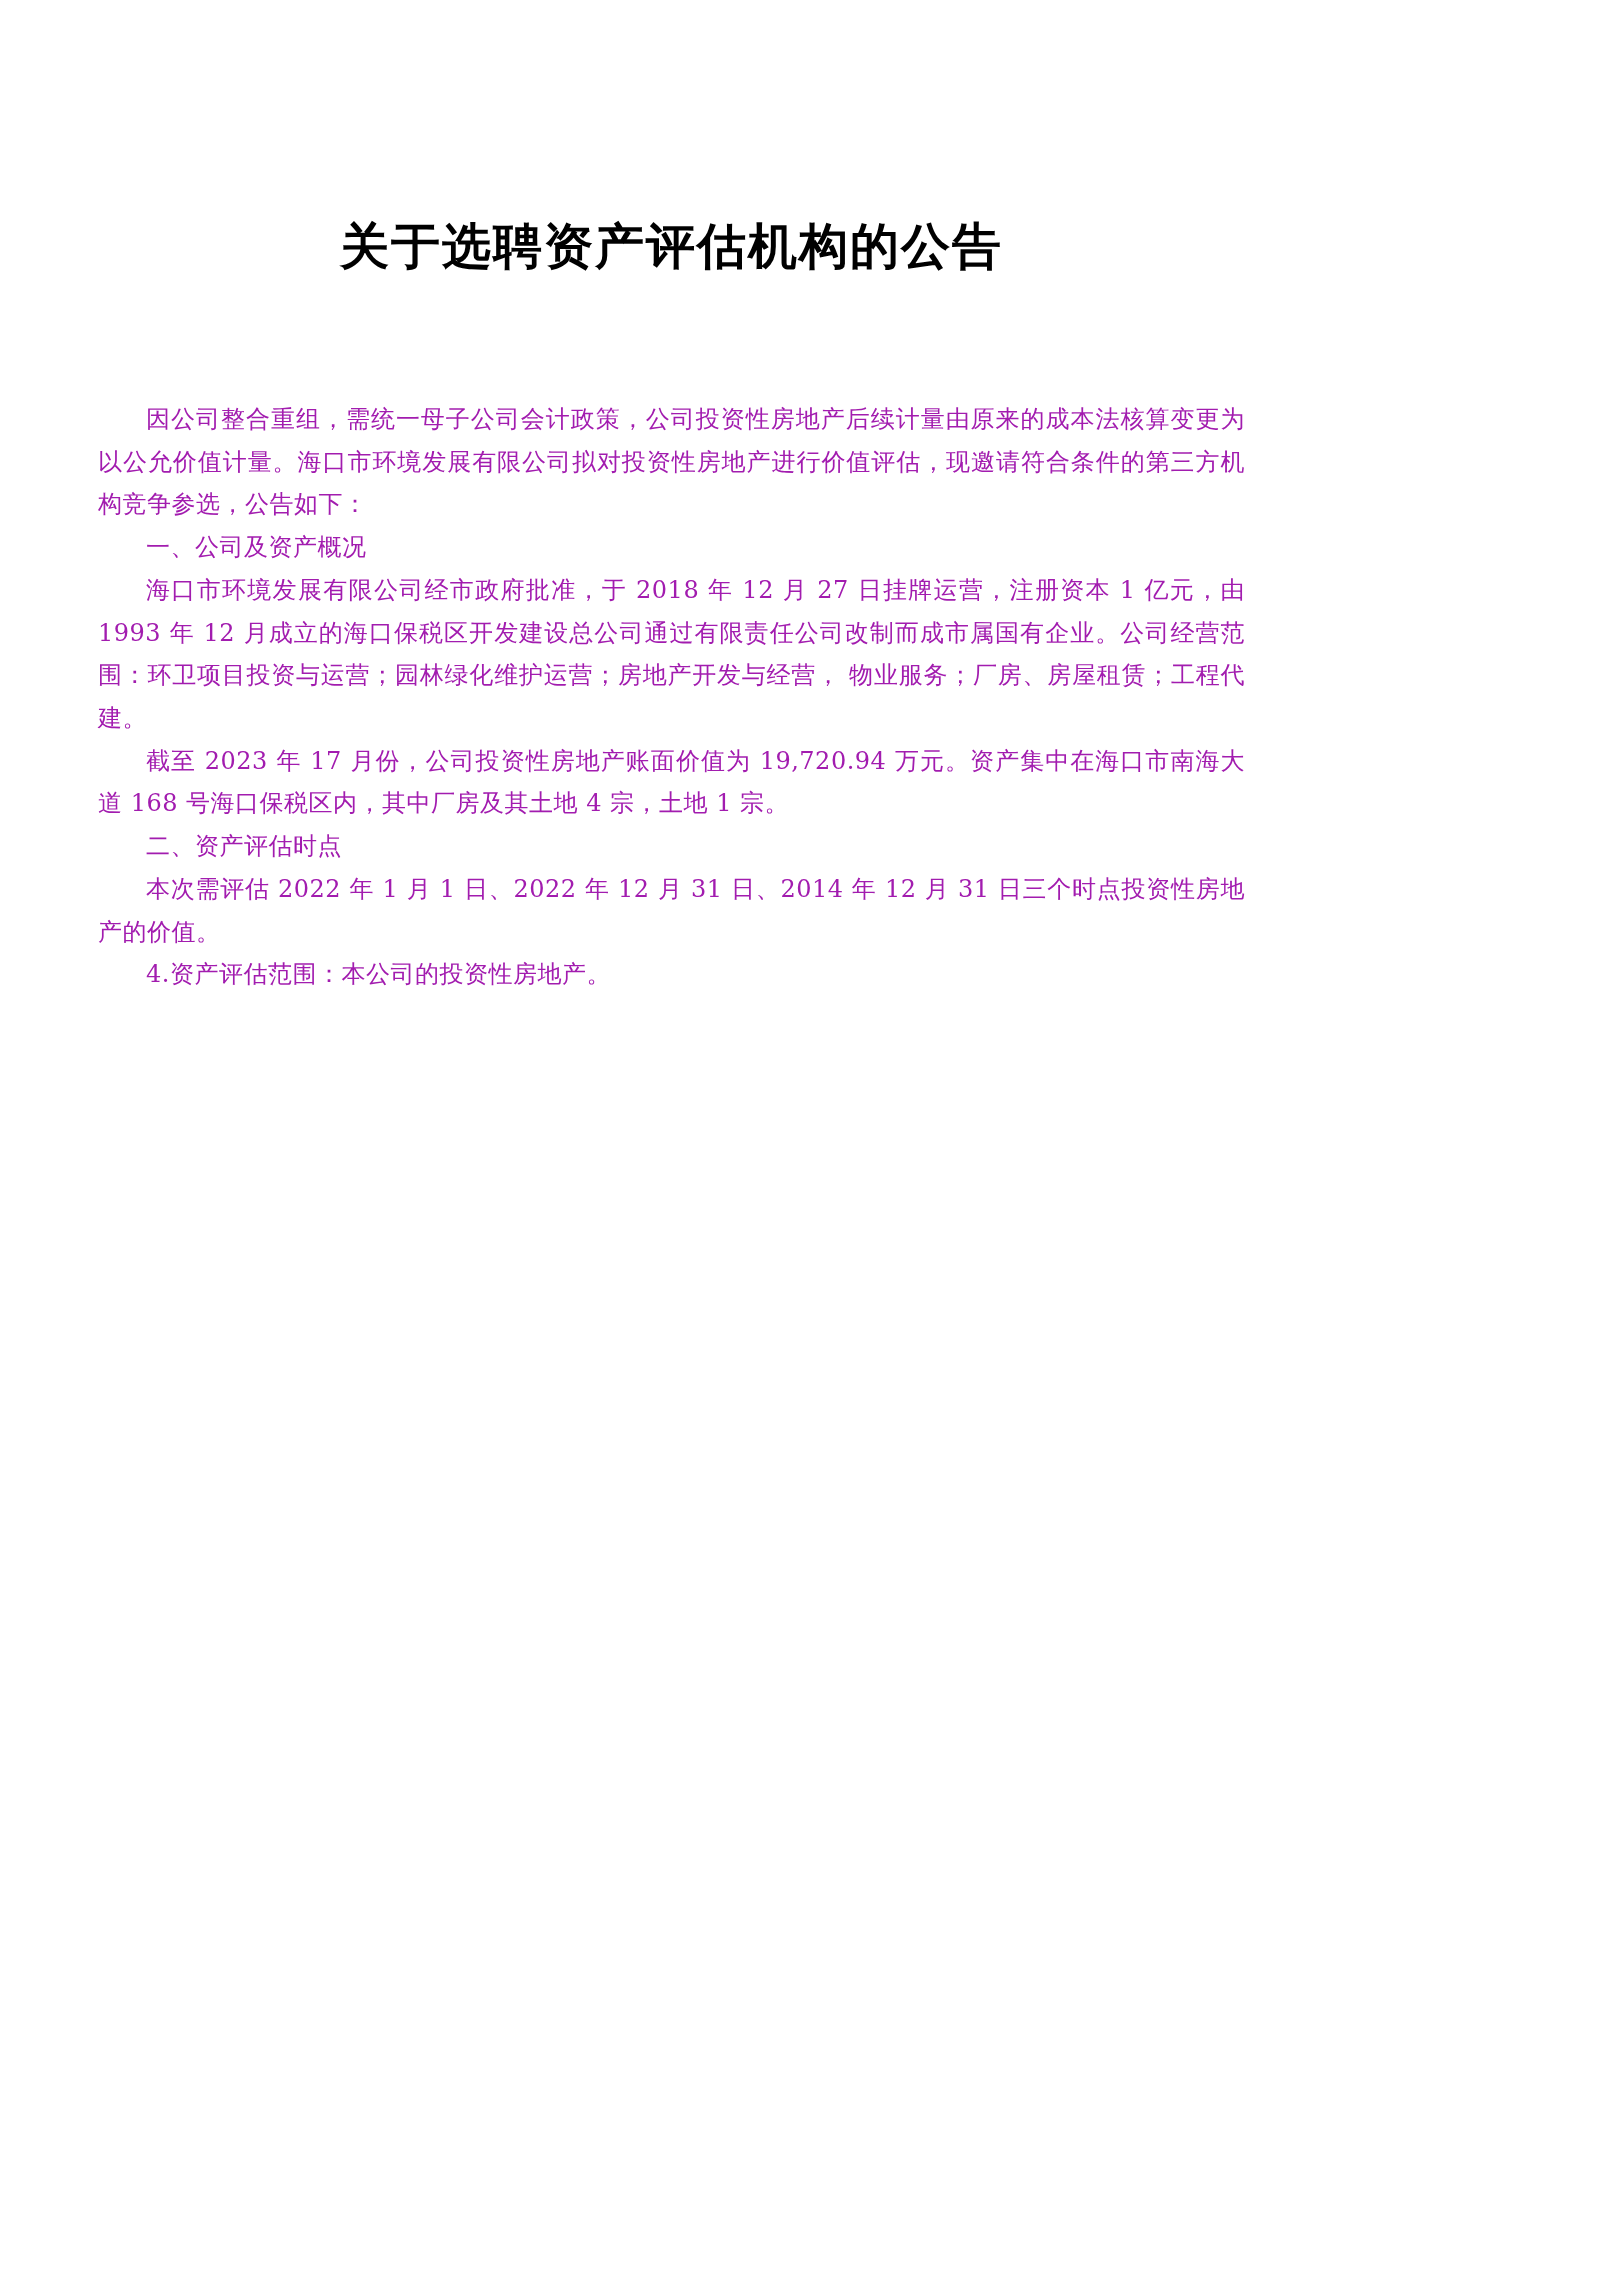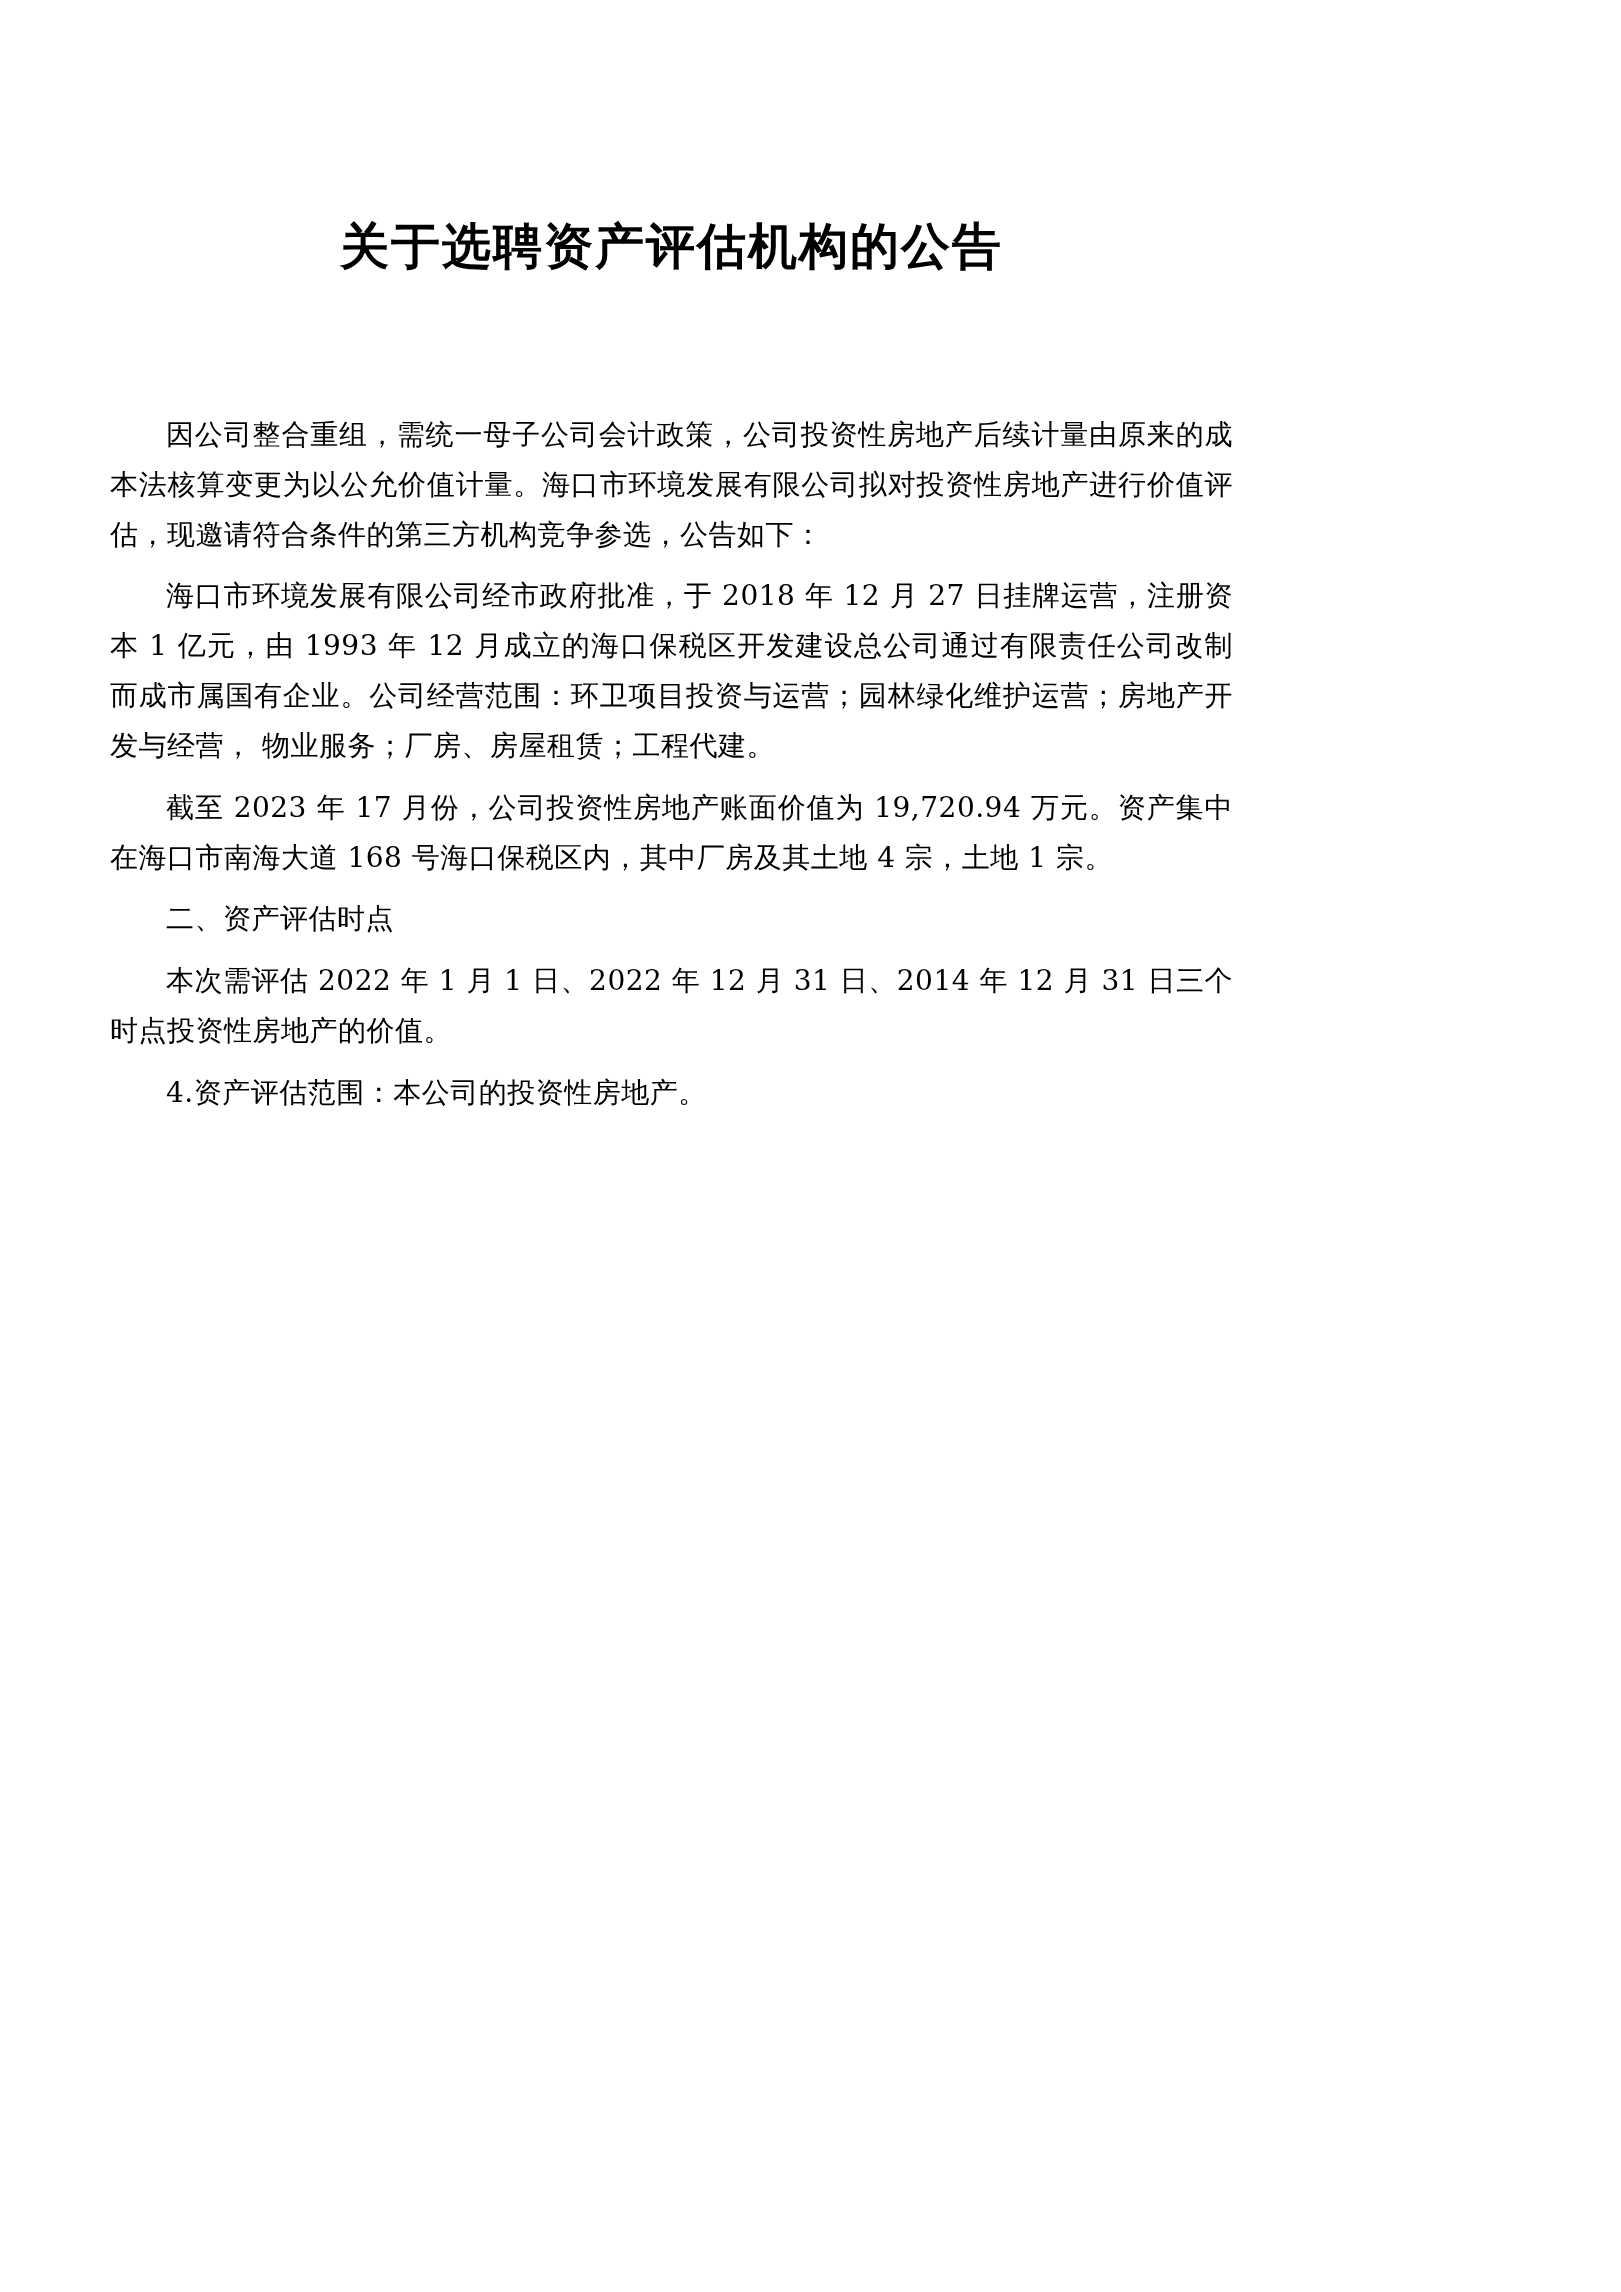--- a/index.html
+++ b/index.html
@@ -27,39 +27,40 @@
     margin: 0;
     padding-top: 214px;
     color: #000000;
   }
   .body-block {
     margin: 0 auto;
     width: 1147px;
     padding-top: 118px;
   }
   p.para {
-    margin: 12px;
-    font-size: 28px;
+    margin: 0;
+    font-size: 24px;
     line-height: 1.78;
     text-align: justify;
     text-justify: inter-ideograph;
     text-indent: 2em;
     letter-spacing: 0.5px;
-    color: #000000;
+    color: #a21caf;
   }
 </style>
 </head>
 <body>
 
 <div class="page">
 
   <h1 class="doc-title">关于选聘资产评估机构的公告</h1>
 
   <div class="body-block">
     <p class="para">因公司整合重组，需统一母子公司会计政策，公司投资性房地产后续计量由原来的成本法核算变更为以公允价值计量。海口市环境发展有限公司拟对投资性房地产进行价值评估，现邀请符合条件的第三方机构竞争参选，公告如下：</p>
+    <p class="para">一、公司及资产概况</p>
     <p class="para">海口市环境发展有限公司经市政府批准，于 2018 年 12 月 27 日挂牌运营，注册资本 1 亿元，由 1993 年 12 月成立的海口保税区开发建设总公司通过有限责任公司改制而成市属国有企业。公司经营范围：环卫项目投资与运营；园林绿化维护运营；房地产开发与经营， 物业服务；厂房、房屋租赁；工程代建。</p>
     <p class="para">截至 2023 年 17 月份，公司投资性房地产账面价值为 19,720.94 万元。资产集中在海口市南海大道 168 号海口保税区内，其中厂房及其土地 4 宗，土地 1 宗。</p>
     <p class="para">二、资产评估时点</p>
     <p class="para">本次需评估 2022 年 1 月 1 日、2022 年 12 月 31 日、2014 年 12 月 31 日三个时点投资性房地产的价值。</p>
     <p class="para">4.资产评估范围：本公司的投资性房地产。</p>
   </div>
 
 </div>
 
 

